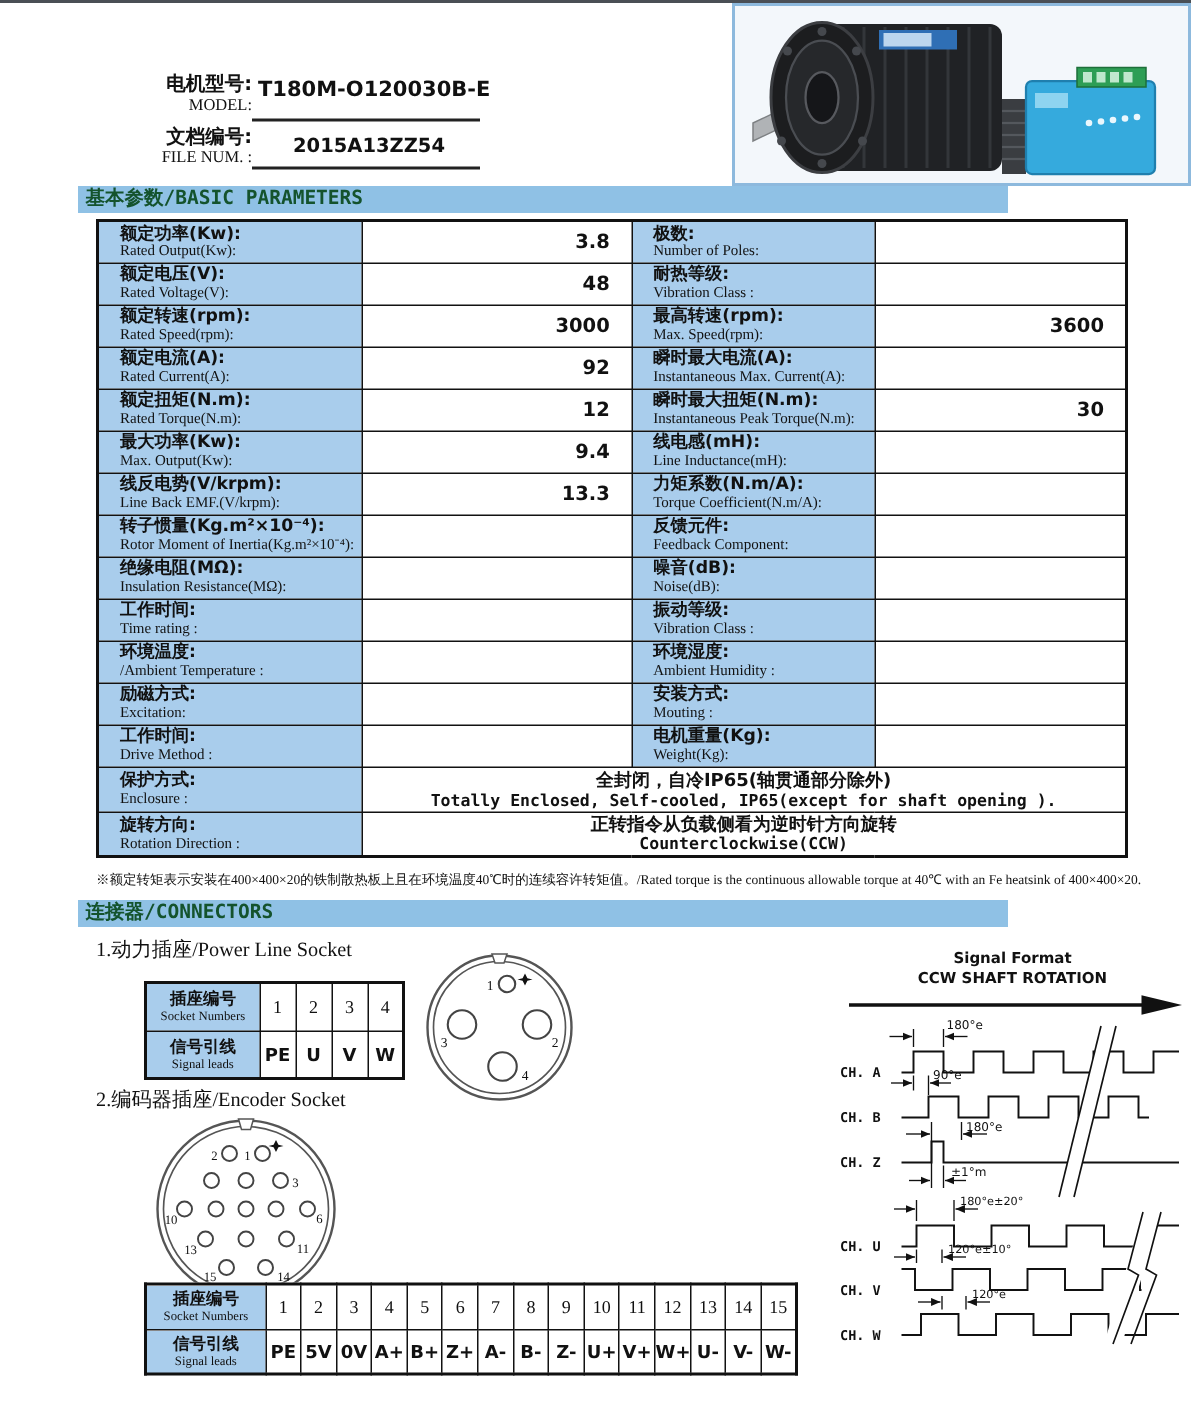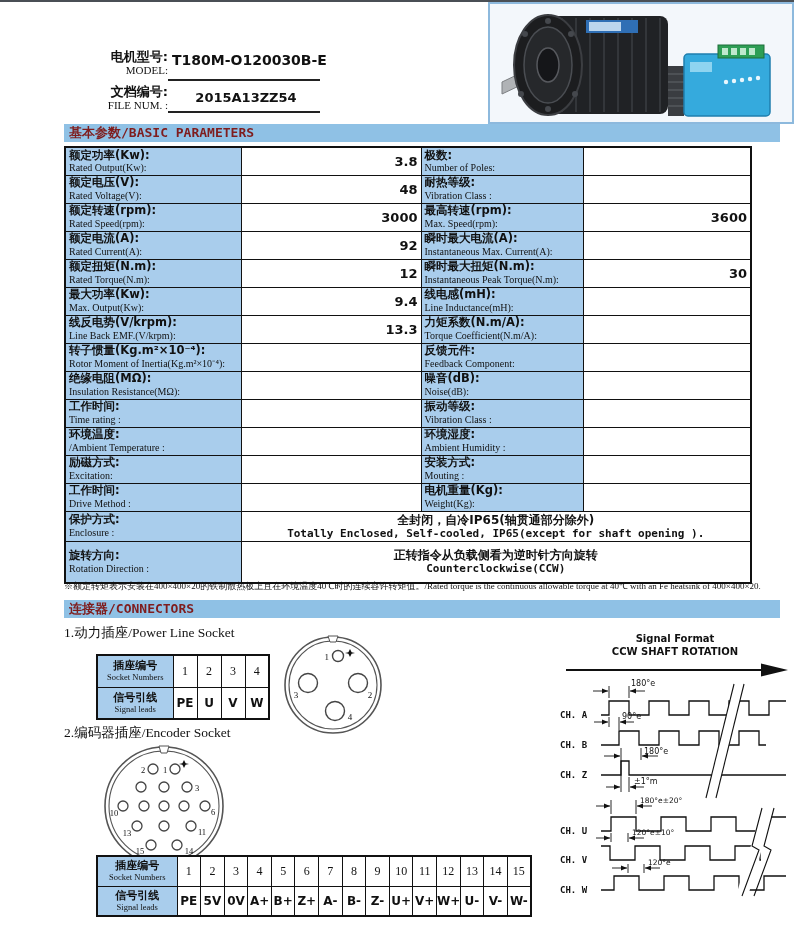--- a/index.html
+++ b/index.html
@@ -10,28 +10,28 @@
   
   .hdr-lbl{position:absolute;width:80px;text-align:right;}
   .hdr-lbl .cn{font-size:13px;font-weight:bold;line-height:14px;}
   .hdr-lbl .en{font-size:11px;font-family:"Liberation Serif",serif;line-height:13px;}
   .hdr-val{position:absolute;font-weight:bold;}
   .uline{position:absolute;height:0;border-bottom:2px solid #222;}
 
   .photo-box{position:absolute;left:488px;top:2px;width:302px;height:118px;
              border:2px solid #8db9dd;background:#f3f7fb;overflow:hidden;}
 
-  .section-bar{position:absolute;left:64px;width:716px;height:18px;background:#8fc1e5;
+  .section-bar{position:absolute;left:52px;width:620px;height:18px;background:#8fc1e5;
                font-family:"DejaVu Sans Mono",monospace;font-weight:bold;font-size:13px;
-               line-height:18px;padding-left:5px;box-sizing:border-box;color:#7f1d1d;}
+               line-height:18px;padding-left:5px;box-sizing:border-box;color:#14532d;}
 
   
   table.grid{border-collapse:collapse;table-layout:fixed;position:absolute;
              border:2px solid #111;background:#fff;}
-  table.grid td{border:1.5px solid #111;padding:0 3px;overflow:hidden;vertical-align:middle;}
+  table.grid td{border:1.5px solid #111;padding:0 14px;overflow:hidden;vertical-align:middle;}
   td.lbl{background:#a9cdec;}
   td.lbl .cn{font-size:11.5px;font-weight:bold;line-height:13.5px;white-space:nowrap;}
   td.lbl .en{font-size:10px;font-family:"Liberation Serif",serif;line-height:12px;white-space:nowrap;}
   td.val{text-align:right;font-weight:bold;font-size:13px;}
   td.spanval{text-align:center;}
   td.spanval .cn{font-size:12px;font-weight:bold;line-height:14px;}
   td.spanval .en{font-size:11px;font-weight:bold;font-family:"DejaVu Sans Mono",monospace;line-height:13px;}
 
   .footnote{position:absolute;left:64px;top:579px;width:728px;font-size:9px;
             font-family:"Liberation Serif",serif;white-space:nowrap;color:#111;}
@@ -289,21 +289,21 @@
     <tr style="height:30px">
       <td class="lbl">
             <div class="cn">保护方式:</div>
             <div class="en">Enclosure :</div>
           </td>
       <td class="spanval" colspan="3">
             <div class="cn">全封闭，自冷IP65(轴贯通部分除外)</div>
             <div class="en">Totally Enclosed, Self-cooled, IP65(except for shaft opening ).</div>
           </td>
     </tr>
-    <tr style="height:42px">
+    <tr style="height:30px">
       <td class="lbl">
             <div class="cn">旋转方向:</div>
             <div class="en">Rotation Direction :</div>
           </td>
       <td class="spanval" colspan="3">
             <div class="cn">正转指令从负载侧看为逆时针方向旋转</div>
             <div class="en">Counterclockwise(CCW)</div>
           </td>
     </tr>
   </tbody>

